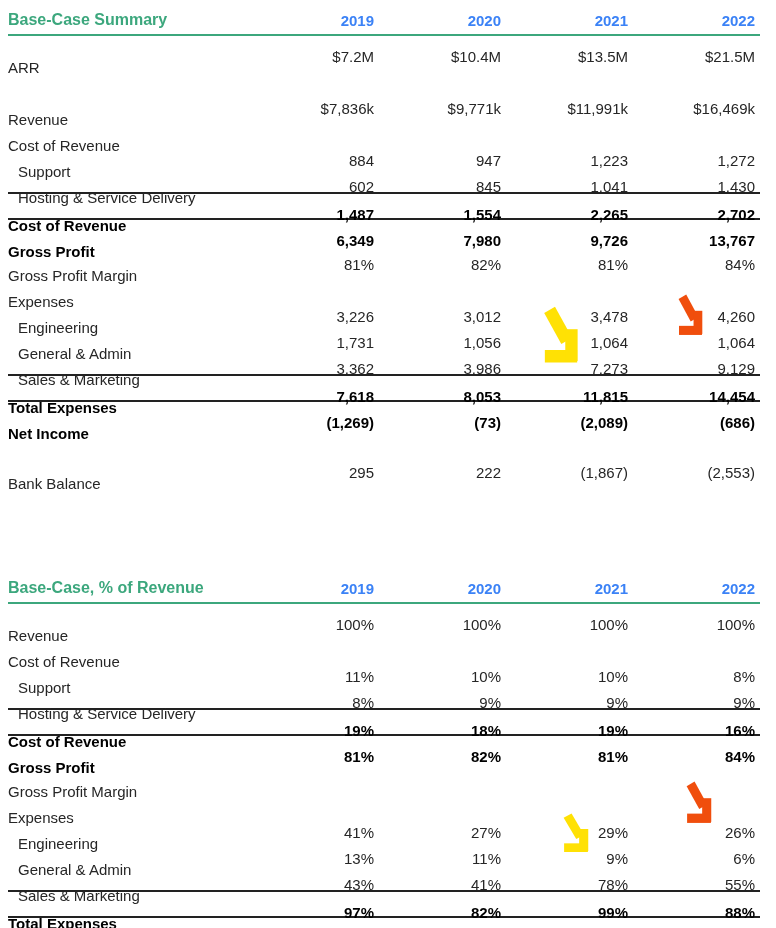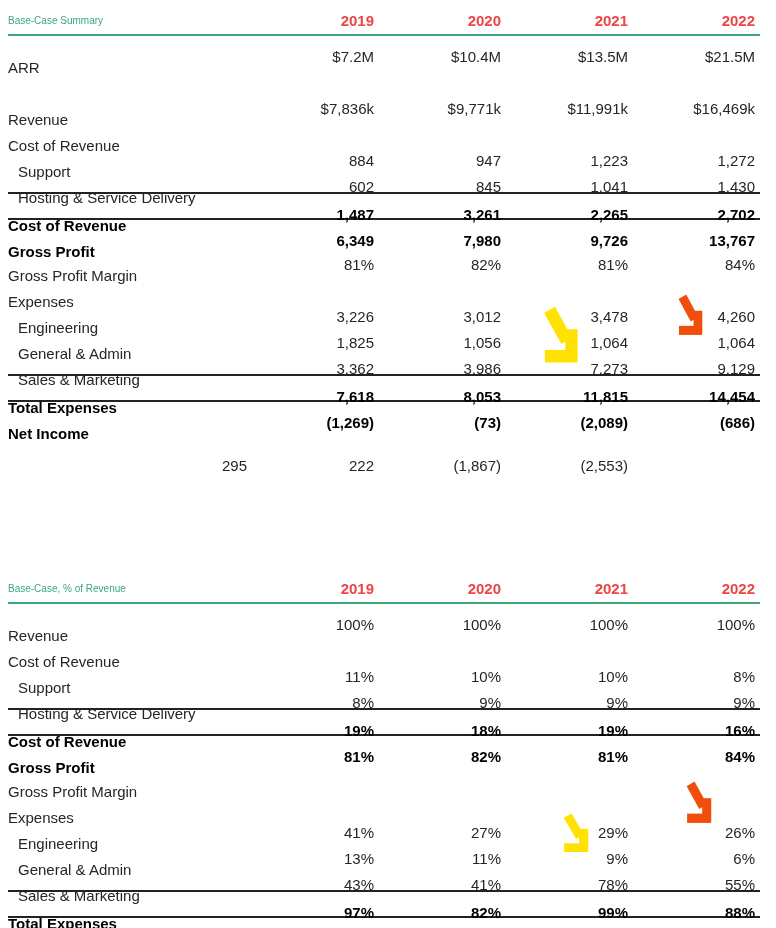--- a/index.html
+++ b/index.html
@@ -21,26 +21,26 @@
   }
   .hdr-row {
     display: grid;
     grid-template-columns: 244px repeat(4, 127px);
     height: 30px;
     align-items: center;
     border-bottom: 2px solid #3CA77D;
   }
   .tbl-title {
     color: #3CA77D;
-    font-weight: normal;
-    font-size: 10px;
+    font-weight: bold;
+    font-size: 16px;
     white-space: nowrap;
   }
   .year-hdr {
-    color: #ef4444;
+    color: #3b82f6;
     font-weight: bold;
     font-size: 15px;
     text-align: right;
     padding-right: 5px;
   }
   .row {
     display: grid;
     grid-template-columns: 244px repeat(4, 127px);
     height: 26px;
     align-items: center;
@@ -116,21 +116,21 @@
       <div class="row">
         <div class="lbl indent">Hosting &amp; Service Delivery</div>
         <div class="val">602</div>
         <div class="val">845</div>
         <div class="val">1,041</div>
         <div class="val">1,430</div>
       </div>
       <div class="row bold bt">
         <div class="lbl">Cost of Revenue</div>
         <div class="val">1,487</div>
-        <div class="val">3,261</div>
+        <div class="val">1,554</div>
         <div class="val">2,265</div>
         <div class="val">2,702</div>
       </div>
       <div class="row bold bt">
         <div class="lbl">Gross Profit</div>
         <div class="val">6,349</div>
         <div class="val">7,980</div>
         <div class="val">9,726</div>
         <div class="val">13,767</div>
       </div>
@@ -150,21 +150,21 @@
       </div>
       <div class="row">
         <div class="lbl indent">Engineering</div>
         <div class="val">3,226</div>
         <div class="val">3,012</div>
         <div class="val">3,478</div>
         <div class="val">4,260</div>
       </div>
       <div class="row">
         <div class="lbl indent">General &amp; Admin</div>
-        <div class="val">1,825</div>
+        <div class="val">1,731</div>
         <div class="val">1,056</div>
         <div class="val">1,064</div>
         <div class="val">1,064</div>
       </div>
       <div class="row">
         <div class="lbl indent">Sales &amp; Marketing</div>
         <div class="val">3,362</div>
         <div class="val">3,986</div>
         <div class="val">7,273</div>
         <div class="val">9,129</div>
@@ -178,20 +178,21 @@
       </div>
       <div class="row bold bt">
         <div class="lbl">Net Income</div>
         <div class="val">(1,269)</div>
         <div class="val">(73)</div>
         <div class="val">(2,089)</div>
         <div class="val">(686)</div>
       </div>
       <div class="row spacer"></div>
       <div class="row">
+        <div class="lbl">Bank Balance</div>
         <div class="val">295</div>
         <div class="val">222</div>
         <div class="val">(1,867)</div>
         <div class="val">(2,553)</div>
       </div>
     </div>
     <div class="fin-table" style="top: 574px;">
       <div class="hdr-row">
         <div class="tbl-title">Base-Case, % of Revenue</div>
         <div class="year-hdr">2019</div>

